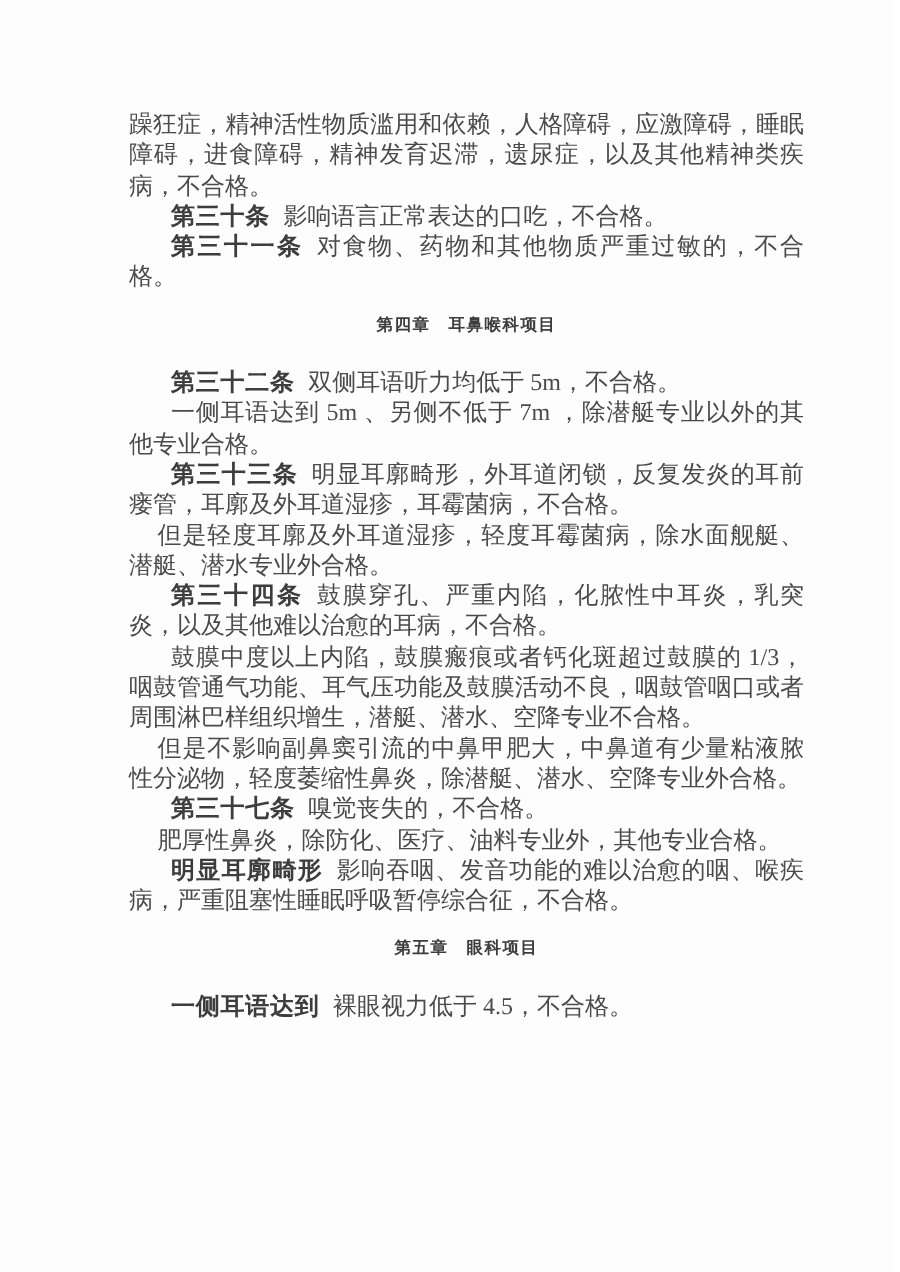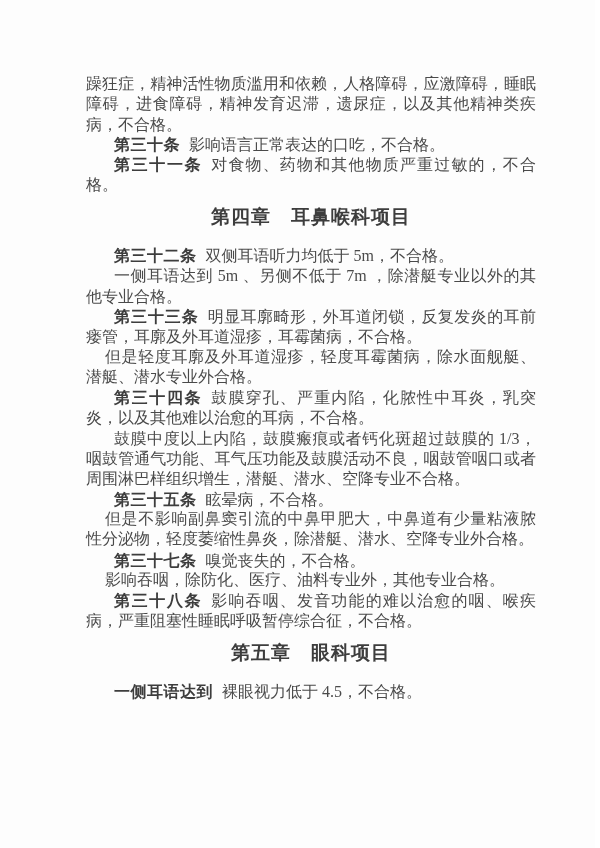--- a/index.html
+++ b/index.html
@@ -33,21 +33,21 @@
   }
   .para.continuation { text-indent: 0; }
   .para.exception { text-indent: 19px; font-family: Liberation Mono, monospace; }
   .lead {
     font-weight: 700;
     color: var(--bold-color, #3d3d3d);
     margin-right: 9px;
     letter-spacing: 0.5px;
   }
   .chapter {
-    font-size: 19px;
+    font-size: 11px;
     font-weight: 700;
     color: var(--bold-color, #3d3d3d);
     text-align: center;
     text-indent: 0;
     margin: 11px 0 19px 0;
     letter-spacing: 1px;
   }
 </style>
 </head>
 <body>
@@ -57,21 +57,20 @@
       <p class="para continuation"><span>躁狂症，精神活性物质滥用和依赖，人格障碍，应激障碍，睡眠障碍，进食障碍，精神发育迟滞，遗尿症，以及其他精神类疾病，不合格。</span></p>
       <p class="para article"><b class="lead">第三十条</b><span>影响语言正常表达的口吃，不合格。</span></p>
       <p class="para article"><b class="lead">第三十一条</b><span>对食物、药物和其他物质严重过敏的，不合格。</span></p>
       <h2 class="chapter">第四章　耳鼻喉科项目</h2>
       <p class="para article"><b class="lead">第三十二条</b><span>双侧耳语听力均低于 5m，不合格。</span></p>
       <p class="para plain"><span>一侧耳语达到 5m 、另侧不低于 7m ，除潜艇专业以外的其他专业合格。</span></p>
       <p class="para article"><b class="lead">第三十三条</b><span>明显耳廓畸形，外耳道闭锁，反复发炎的耳前瘘管，耳廓及外耳道湿疹，耳霉菌病，不合格。</span></p>
       <p class="para exception"><span>但是轻度耳廓及外耳道湿疹，轻度耳霉菌病，除水面舰艇、潜艇、潜水专业外合格。</span></p>
       <p class="para article"><b class="lead">第三十四条</b><span>鼓膜穿孔、严重内陷，化脓性中耳炎，乳突炎，以及其他难以治愈的耳病，不合格。</span></p>
       <p class="para plain"><span>鼓膜中度以上内陷，鼓膜瘢痕或者钙化斑超过鼓膜的 1/3，咽鼓管通气功能、耳气压功能及鼓膜活动不良，咽鼓管咽口或者周围淋巴样组织增生，潜艇、潜水、空降专业不合格。</span></p>
-      <p class="para article"><b class="lead">第三十五条</b><span>眩晕病，不合格。</span></p>
       <p class="para exception"><span>但是不影响副鼻窦引流的中鼻甲肥大，中鼻道有少量粘液脓性分泌物，轻度萎缩性鼻炎，除潜艇、潜水、空降专业外合格。</span></p>
       <p class="para article"><b class="lead">第三十七条</b><span>嗅觉丧失的，不合格。</span></p>
-      <p class="para exception"><span>影响吞咽，除防化、医疗、油料专业外，其他专业合格。</span></p>
-      <p class="para article"><b class="lead">第三十八条</b><span>影响吞咽、发音功能的难以治愈的咽、喉疾病，严重阻塞性睡眠呼吸暂停综合征，不合格。</span></p>
+      <p class="para exception"><span>肥厚性鼻炎，除防化、医疗、油料专业外，其他专业合格。</span></p>
+      <p class="para article"><b class="lead">明显耳廓畸形</b><span>影响吞咽、发音功能的难以治愈的咽、喉疾病，严重阻塞性睡眠呼吸暂停综合征，不合格。</span></p>
       <h2 class="chapter">第五章　眼科项目</h2>
       <p class="para article"><b class="lead">一侧耳语达到</b><span>裸眼视力低于 4.5，不合格。</span></p>
     </div>
 </div>
 
 </body></html>

